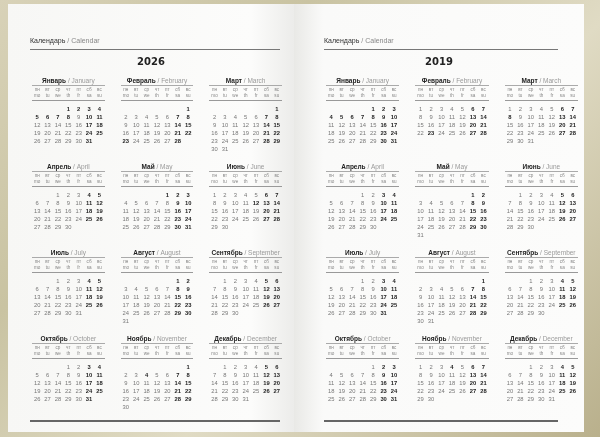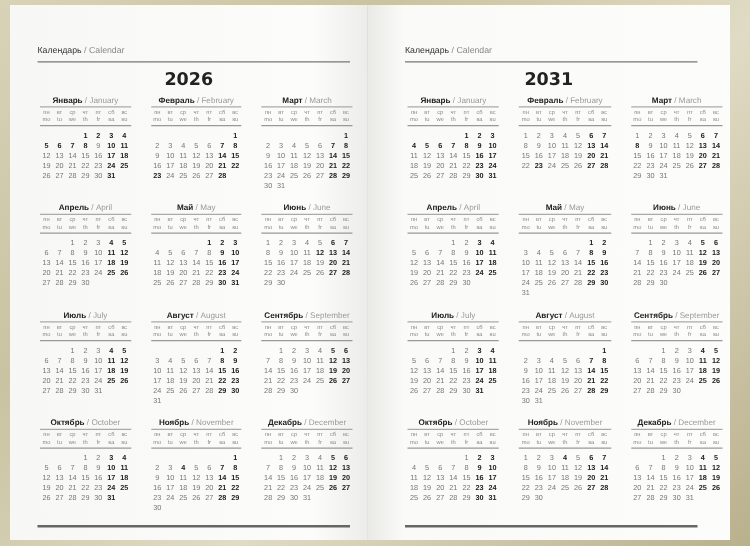--- a/index.html
+++ b/index.html
@@ -5,21 +5,21 @@
   html,body{margin:0;padding:0;}
   body{width:600px;height:437px;overflow:hidden;position:relative;
     background:linear-gradient(135deg,#d8d2b8 0%,#c9c3a2 30%,#e0dbc4 60%,#b9b08c 100%);
     font-family:"Liberation Sans",sans-serif;}
   .book{position:absolute;left:8px;top:4px;width:586px;height:428px;}
   .page{position:absolute;top:0;height:428px;background:#fbfbfa;}
   .page.left{left:0;width:286px;background:linear-gradient(90deg,#f7f7f5 0%,#fcfcfb 85%,#ececea 100%);}
   .page.right{left:286px;width:290px;background:linear-gradient(90deg,#e9e9e6 0%,#fafaf9 10%,#fcfcfb 100%);}
   .hdr{position:absolute;top:33px;height:12px;font-size:7px;color:#333;border-bottom:1.5px solid #777;}
   .hdr .sep,.hdr .en{color:#888;}
-  .year{position:absolute;top:52px;width:100%;text-align:center;font-size:14px;font-weight:bold;color:#222;font-family:"DejaVu Sans",sans-serif;}
+  .year{position:absolute;top:52px;width:100%;text-align:center;font-size:10px;font-weight:bold;color:#222;font-family:"DejaVu Sans",sans-serif;}
   .grid{position:absolute;top:72px;display:grid;grid-template-columns:repeat(3,1fr);column-gap:12px;row-gap:0;}
   .month{height:86px;}
   .mtitle{text-align:center;font-size:6.5px;color:#999;height:9px;line-height:9px;border-bottom:1px solid #aaa;margin:0 2px 1px 2px;}
   .mtitle b{color:#222;}
   .wd{display:grid;grid-template-columns:repeat(7,1fr);font-size:4.6px;color:#888;text-align:center;line-height:6px;border-bottom:1px solid #999;margin:0 2px;padding-bottom:1px;}
   .days{display:grid;grid-template-columns:repeat(7,1fr);font-size:5.8px;color:#777;text-align:center;line-height:8.1px;margin:4px 2px 0 2px;}
   .days span.b{font-weight:bold;color:#222;}
   .foot{position:absolute;top:416px;height:1.5px;background:#666;}
 </style>
 </head>
@@ -692,21 +692,21 @@
         </div>
       </div>
     <div class="foot" style="left:22px;width:250px;"></div>
   </div>
   <div class="page right">
     <div class="hdr" style="left:30px;width:234px;">
       <span>Календарь</span>
       <span class="sep">/</span>
       <span class="en">Calendar</span>
     </div>
-    <div class="year">2031</div>
+    <div class="year">2019</div>
     <div class="grid" id="grid1" style="left:30px;width:256px;">
         <div class="month">
           <div class="mtitle"><b>Январь</b> / <span>January</span></div>
           <div class="wd">
             <span>пн</span>
             <span>вт</span>
             <span>ср</span>
             <span>чт</span>
             <span>пт</span>
             <span>сб</span>

